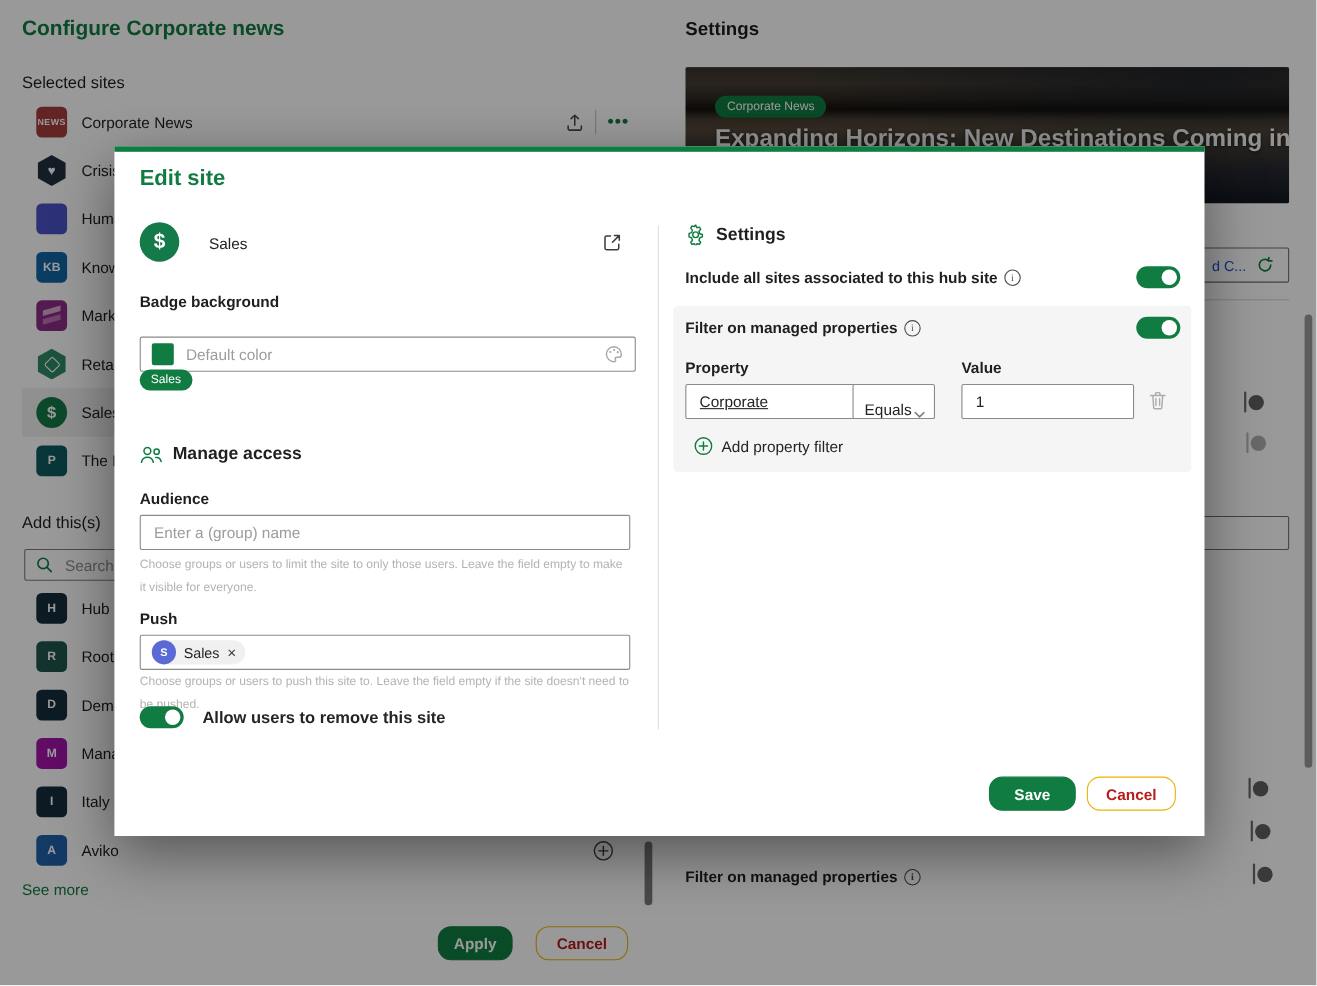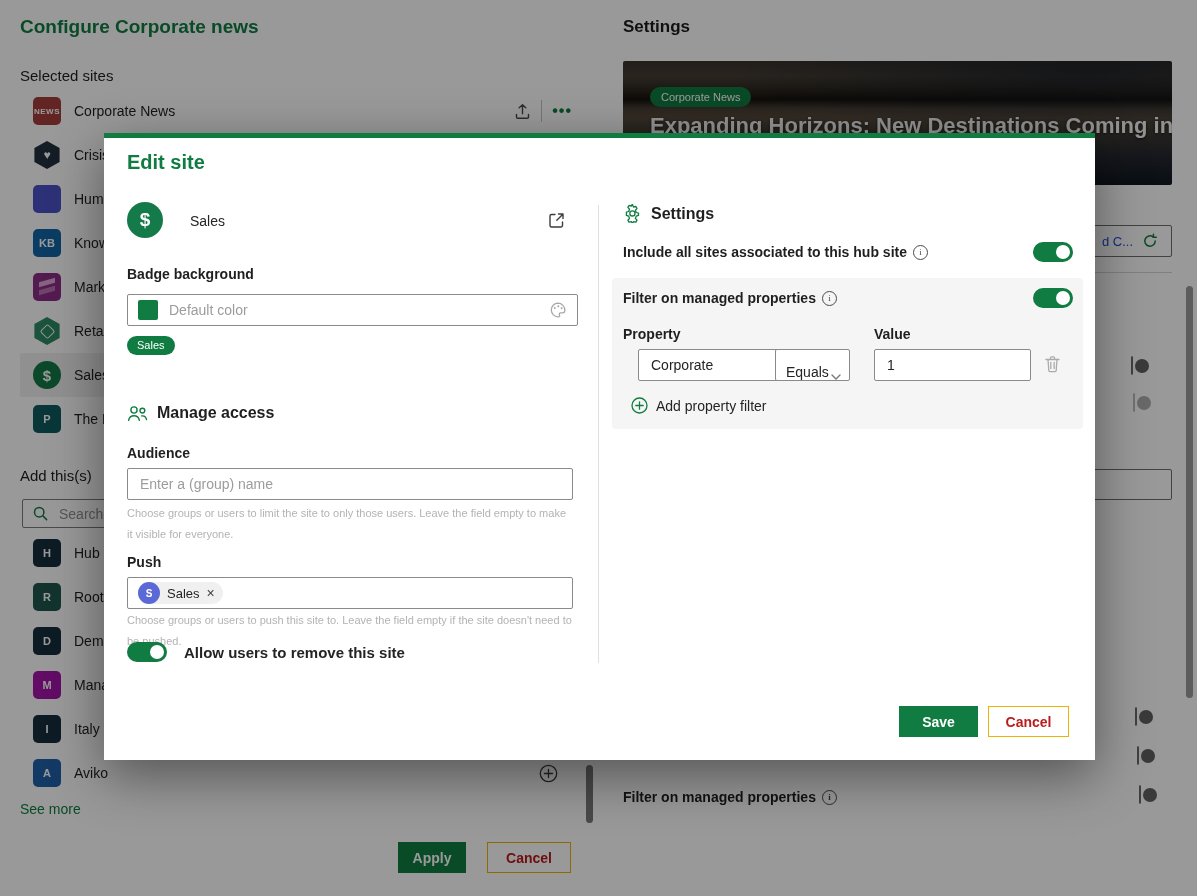--- a/index.html
+++ b/index.html
@@ -35,21 +35,21 @@
   .site-icon.pattern-tag::after{content:"";width:9px;height:9px;border:1.6px solid #fff;border-radius:2px;transform:rotate(45deg);display:block;}
   .site-label{font-size:14px;color:#1f1f1f;white-space:nowrap;}
   .row-actions{margin-left:auto;display:flex;align-items:center;gap:10px;}
   .v-sep{width:1px;height:22px;background:#c4c4c4;}
   .dots{color:var(--accent);font-size:16px;font-weight:700;letter-spacing:1px;line-height:10px;cursor:pointer;}
   .search-box{left:22px;top:499px;width:546px;height:29px;border:1px solid #7d7d7d;border-radius:2px;background:#fff;display:flex;align-items:center;gap:9px;padding:0 10px;box-sizing:border-box;}
   .search-box input{border:none;outline:none;font-size:14px;width:100%;background:transparent;color:#242424;}
   .search-box input::placeholder{color:#8f8f8f;}
   .add-btn{margin-left:auto;margin-right:14px;cursor:pointer;display:flex;}
   .see-more{left:20px;top:801px;font-size:14px;color:var(--accent);cursor:pointer;}
-  .btn{height:31px;border-radius:0;font-size:14px;font-weight:600;display:flex;align-items:center;justify-content:center;box-sizing:border-box;cursor:pointer;}
+  .btn{height:31px;border-radius:12px;font-size:14px;font-weight:600;display:flex;align-items:center;justify-content:center;box-sizing:border-box;cursor:pointer;}
   .btn.primary{background:var(--accent);color:#fff;border:1px solid var(--accent);}
   .btn.secondary{background:#fff;color:#b91c1c;border:1px solid #eab308;}
   .lp-scroll{left:586px;top:765px;width:7px;height:58px;border-radius:4px;background:#7a7a7a;}
 
   
   .rp-title{left:623px;top:17px;font-size:17px;font-weight:700;color:#1c1c1c;}
   .hero{left:623px;top:61px;width:549px;height:124px;border-radius:2px;overflow:hidden;
     background:
       radial-gradient(120% 90% at 85% 10%, rgba(10,20,35,.55) 0%, transparent 55%),
       linear-gradient(180deg,#39332c 0%,#453d34 12%,#2c261e 24%,#17130f 31%,#4a4136 39%,#55493c 46%,#3d3932 58%,#262830 76%,#10181f 100%);}
@@ -226,21 +226,21 @@
     <div class="abs m-site-logo">$</div>
     <div class="abs m-site-name">Sales</div>
     <span class="abs" style="left:443px;top:73px;display:flex;">
       <svg width="19" height="19" viewBox="0 0 19 19">
           <path d="M8 3.5H4.5A1.5 1.5 0 0 0 3 5v9.5A1.5 1.5 0 0 0 4.5 16H14a1.5 1.5 0 0 0 1.5-1.5V11" fill="none" stroke="#3d3d3d" stroke-width="1.4" stroke-linecap="round"></path>
           <path d="M11.5 3h4.5v4.5M15.6 3.4 9.8 9.2" fill="none" stroke="#3d3d3d" stroke-width="1.4" stroke-linecap="round" stroke-linejoin="round"></path>
         </svg>
     </span>
 
     <div class="abs m-label" style="left:23px;top:128px;">Badge background</div>
-    <div class="abs m-input" style="left:23px;top:156px;width:451px;">
+    <div class="abs m-input" style="left:23px;top:168px;width:451px;">
       <span class="swatch"></span>
       <input placeholder="Default color" style="">
       <span style="display:flex;">
         <svg width="18" height="18" viewBox="0 0 18 18">
             <path d="M9 2.2a6.8 6.8 0 1 0 .2 13.6c1.3 0 1.7-.8 1.3-1.7-.5-1.1-.2-2.3 1.3-2.3h1.9c1.4 0 2.1-.9 2.1-2.4A6.9 6.9 0 0 0 9 2.2Z" fill="none" stroke="#a8a8a8" stroke-width="1.3"></path>
             <circle cx="5.8" cy="7" r="1" fill="#a8a8a8"></circle>
             <circle cx="9.3" cy="5.2" r="1" fill="#a8a8a8"></circle>
             <circle cx="12.6" cy="7.2" r="1" fill="#a8a8a8"></circle>
           </svg>
       </span>
@@ -303,21 +303,21 @@
 
       <div class="gray-box">
         <div class="abs row-flex" style="left:11px;top:10px;width:450px;">
           <span class="m-label">Filter on managed properties</span>
           <span class="info-icon"></span>
           <span class="toggle on" style="margin-left:auto;"></span>
         </div>
         <div class="abs m-label" style="left:11px;top:48px;">Property</div>
         <div class="abs m-label" style="left:262px;top:48px;">Value</div>
 
-        <div class="abs m-input" style="left:26px;top:71px;width:156px;">
+        <div class="abs m-input" style="left:11px;top:71px;width:156px;text-decoration:underline;">
           <input value="Corporate" style="">
         </div>
         <div class="abs select-box" style="left:163px;top:71px;width:75px;align-items:flex-end;">
           <span>Equals</span>
           <span style="display:flex;">
             <svg width="10" height="6" viewBox="0 0 10 6">
                 <path d="M1 1l4 4 4-4" fill="none" stroke="#7a7a7a" stroke-width="1.4" stroke-linecap="round"></path>
               </svg>
           </span>
         </div>

